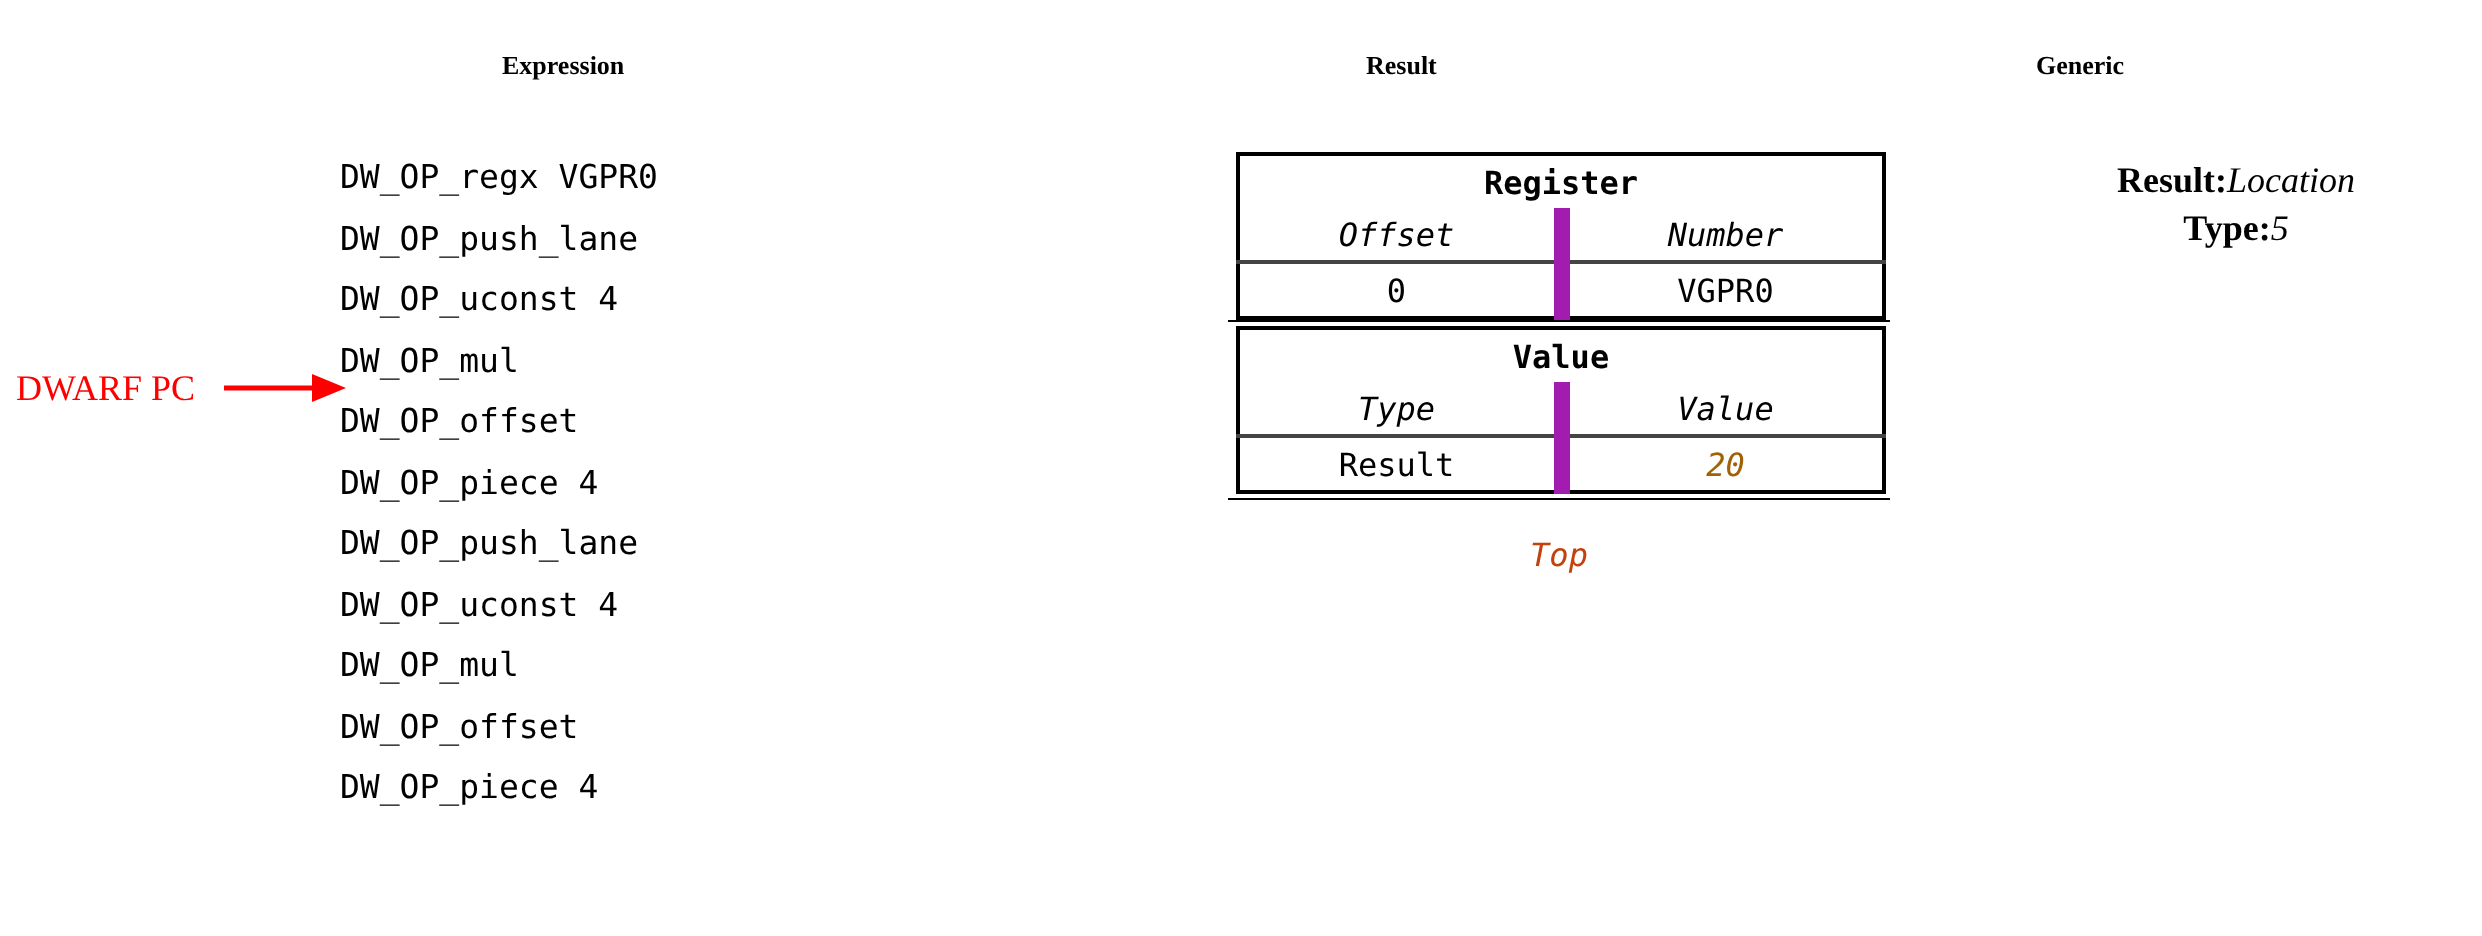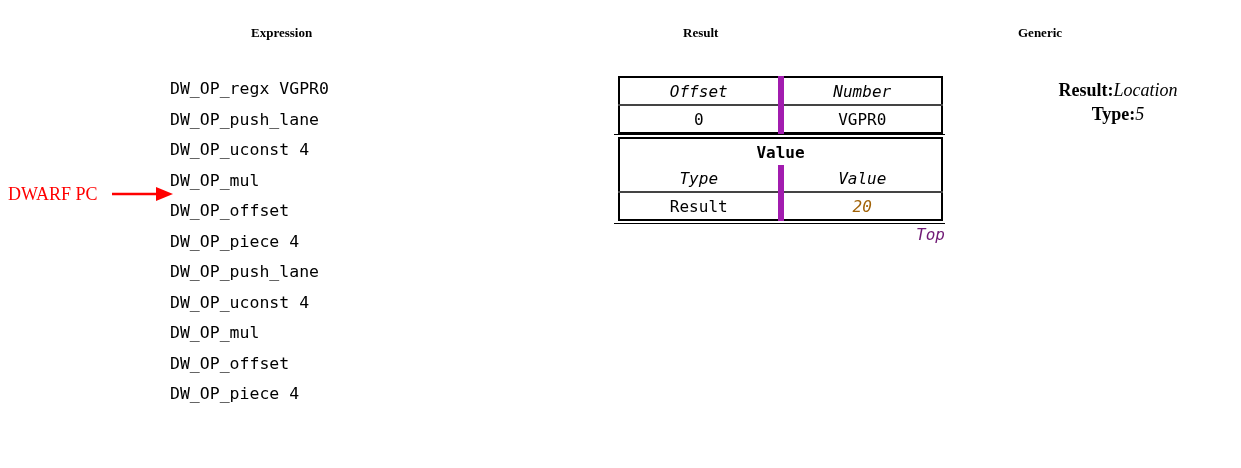--- a/index.html
+++ b/index.html
@@ -110,31 +110,31 @@
     height: 24px;
   }
   td.tbl-colhead {
     font-style: italic;
     height: 26px;
   }
   td.tbl-cell {
     height: 27px;
     border-top: 2px solid #444444;
   }
-  td.divider-left  { border-right: 6px solid #a21caf; }
+  td.divider-left  { border-right: 8px solid #a21caf; }
   .val-red { color: #a16207; font-style: italic; }
 
   #stack-top-label {
-    margin-top: 1px;
+    margin-top: 18px;
     width: 331px;
-    text-align: right;
+    text-align: center;
     font-family: "DejaVu Sans Mono", "Liberation Mono", monospace;
     font-style: italic;
     font-size: 16px;
-    color: #701a75;
+    color: #c2410c;
     line-height: 20px;
   }
 
   
   #context-body {
     position: absolute;
     left: 1018px;
     top: 78px;
     width: 200px;
     text-align: center;
@@ -173,20 +173,23 @@
   <svg id="pc-arrow" width="62" height="24" viewBox="0 0 62 24">
     <line x1="0" y1="12" x2="46" y2="12" stroke="#ff0000" stroke-width="2.4"></line>
     <polygon points="44,5 61,12 44,19" fill="#ff0000"></polygon>
   </svg>
 </div>
 
 <div id="stack-area">
 
   <table class="stack-table">
     <tbody>
+        <tr>
+      <td class="tbl-title" colspan="2">Register</td>
+    </tr>
     <tr>
       <td class="tbl-colhead divider-left" width="50%">Offset</td>
       <td class="tbl-colhead" width="50%">Number</td>
     </tr>
     <tr>
       <td class="tbl-cell divider-left">0</td>
       <td class="tbl-cell">VGPR0</td>
     </tr>
   </tbody>
     </table>

